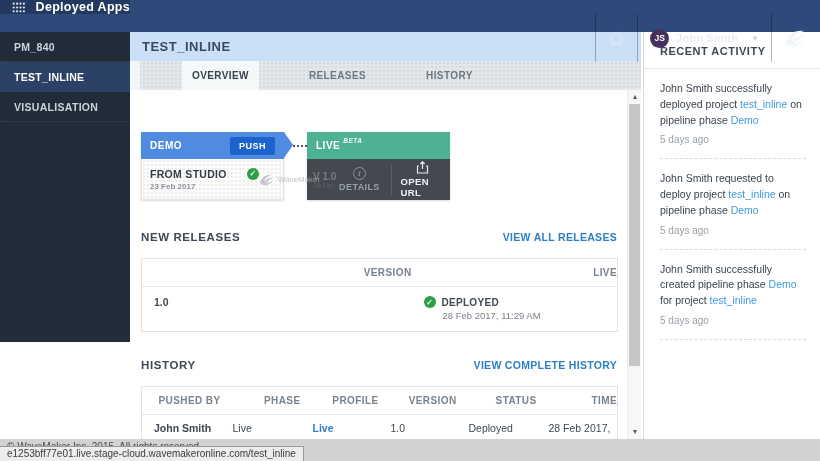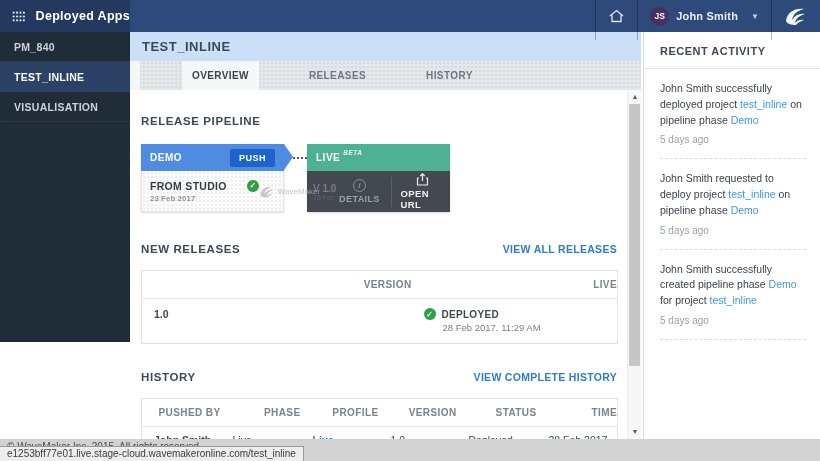--- a/index.html
+++ b/index.html
@@ -1,20 +1,20 @@
 <!DOCTYPE html>
 <html><head>
 <meta charset="utf-8">
 <style>
   * { margin:0; padding:0; box-sizing:border-box; }
   html,body { width:820px; height:461px; overflow:hidden; font-family:"Liberation Sans", sans-serif; background:#fff; }
   .page { position:relative; width:820px; height:461px; overflow:hidden; background:#fff; }
 
   
-  .topbar { position:absolute; left:0; top:0; width:820px; height:32px; background:#2d4a7b; display:flex; z-index:5; }
+  .topbar { position:absolute; left:0; top:0; width:820px; height:32px; background:#2d4a7b; display:flex; z-index:5;flex-direction:column; }
   .topbar-left { width:130px; height:32px; background:#24395f; display:flex; align-items:center; padding-left:12px; gap:10px; }
   .grid-icon { width:16px; height:13px; display:block; }
   .app-title { color:#fff; font-size:12.5px; font-weight:bold; letter-spacing:.3px; white-space:nowrap; }
   .topbar-right { flex:1; display:flex; align-items:center; justify-content:flex-end; }
   .tb-sec { height:48px; display:flex; align-items:center; padding:0 12px; border-left:1px solid rgba(0,0,0,.28); }
   .home-icon svg { display:block; }
   .user-sec { gap:7px; }
   .avatar { width:19px; height:19px; border-radius:50%; background:#46305d; color:#fff; font-size:8.5px; font-weight:bold; display:flex; align-items:center; justify-content:center; }
   .user-name { color:#e9eef4; font-size:11px; font-weight:bold; letter-spacing:.2px; }
   .caret { color:#c9d2dd; font-size:8px; margin-left:6px; }
@@ -161,23 +161,20 @@
     </div>
     <div class="tabs">
       <div class="tab-notch"></div>
       <div class="tab active">OVERVIEW</div>
       <div class="tab">RELEASES</div>
       <div class="tab">HISTORY</div>
     </div>
 
     <div class="content">
 
-      <div class="section-head">
-        <span class="section-title">RELEASE PIPELINE</span>
-      </div>
       <div class="pipeline-row">
 
         <div class="pcard demo">
           <div class="pcard-header">
             <span class="phase-name">DEMO</span>
             <button class="push-btn">PUSH</button>
             <span class="header-arrow"></span>
           </div>
           <div class="pcard-body">
             <div class="src-block">

